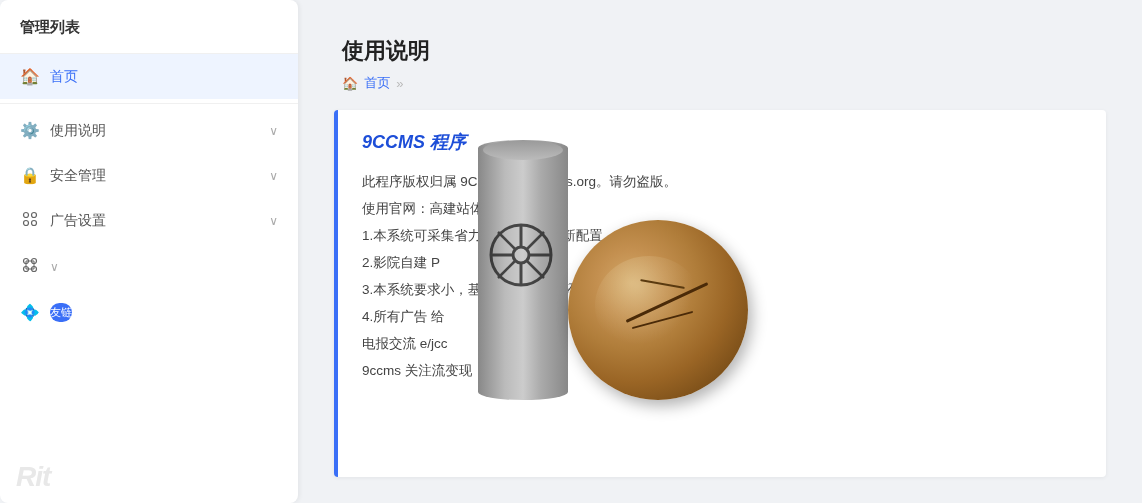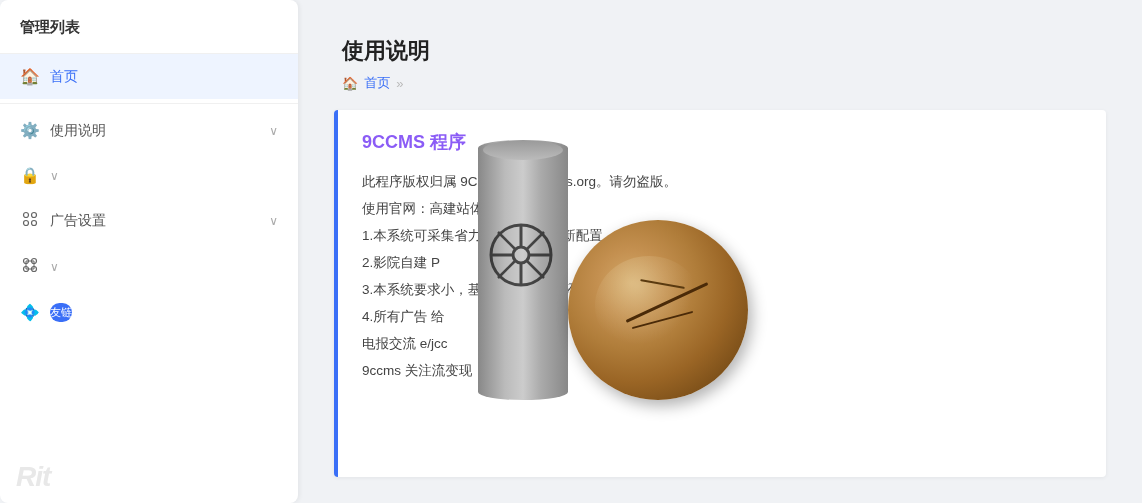--- a/index.html
+++ b/index.html
@@ -141,22 +141,23 @@
       flex: 1;
       overflow: hidden;
       position: relative;
       border-left: 4px solid #3a6ff7;
       box-shadow: 0 1px 4px rgba(0,0,0,0.06);
     }
 
     .content-title {
       font-size: 18px;
       font-weight: 600;
-      color: #8b5cf6;
+      color: #1d4ed8;
       margin-bottom: 14px;
+      font-style: italic;
     }
 
     .content-lines {
       font-size: 13.5px;
       color: #444;
       line-height: 2;
     }
 
     .content-lines .line {
       display: block;
@@ -286,20 +287,21 @@
   <div class="sidebar-divider"></div>
 
   <div class="sidebar-item">
     <span class="item-icon">⚙️</span>
     <span class="item-label">使用说明</span>
     <span class="chevron">∨</span>
   </div>
 
   <div class="sidebar-item">
     <span class="item-icon">🔒</span>
+    <span class="item-label">安全管理</span>
     <span class="chevron">∨</span>
   </div>
 
   <div class="sidebar-item">
     <span class="item-icon">
       <svg width="16" height="16" viewBox="0 0 16 16" fill="none">
         <circle cx="4" cy="4" r="2.5" stroke="#666" stroke-width="1.2"></circle>
         <circle cx="12" cy="4" r="2.5" stroke="#666" stroke-width="1.2"></circle>
         <circle cx="4" cy="12" r="2.5" stroke="#666" stroke-width="1.2"></circle>
         <circle cx="12" cy="12" r="2.5" stroke="#666" stroke-width="1.2"></circle>

